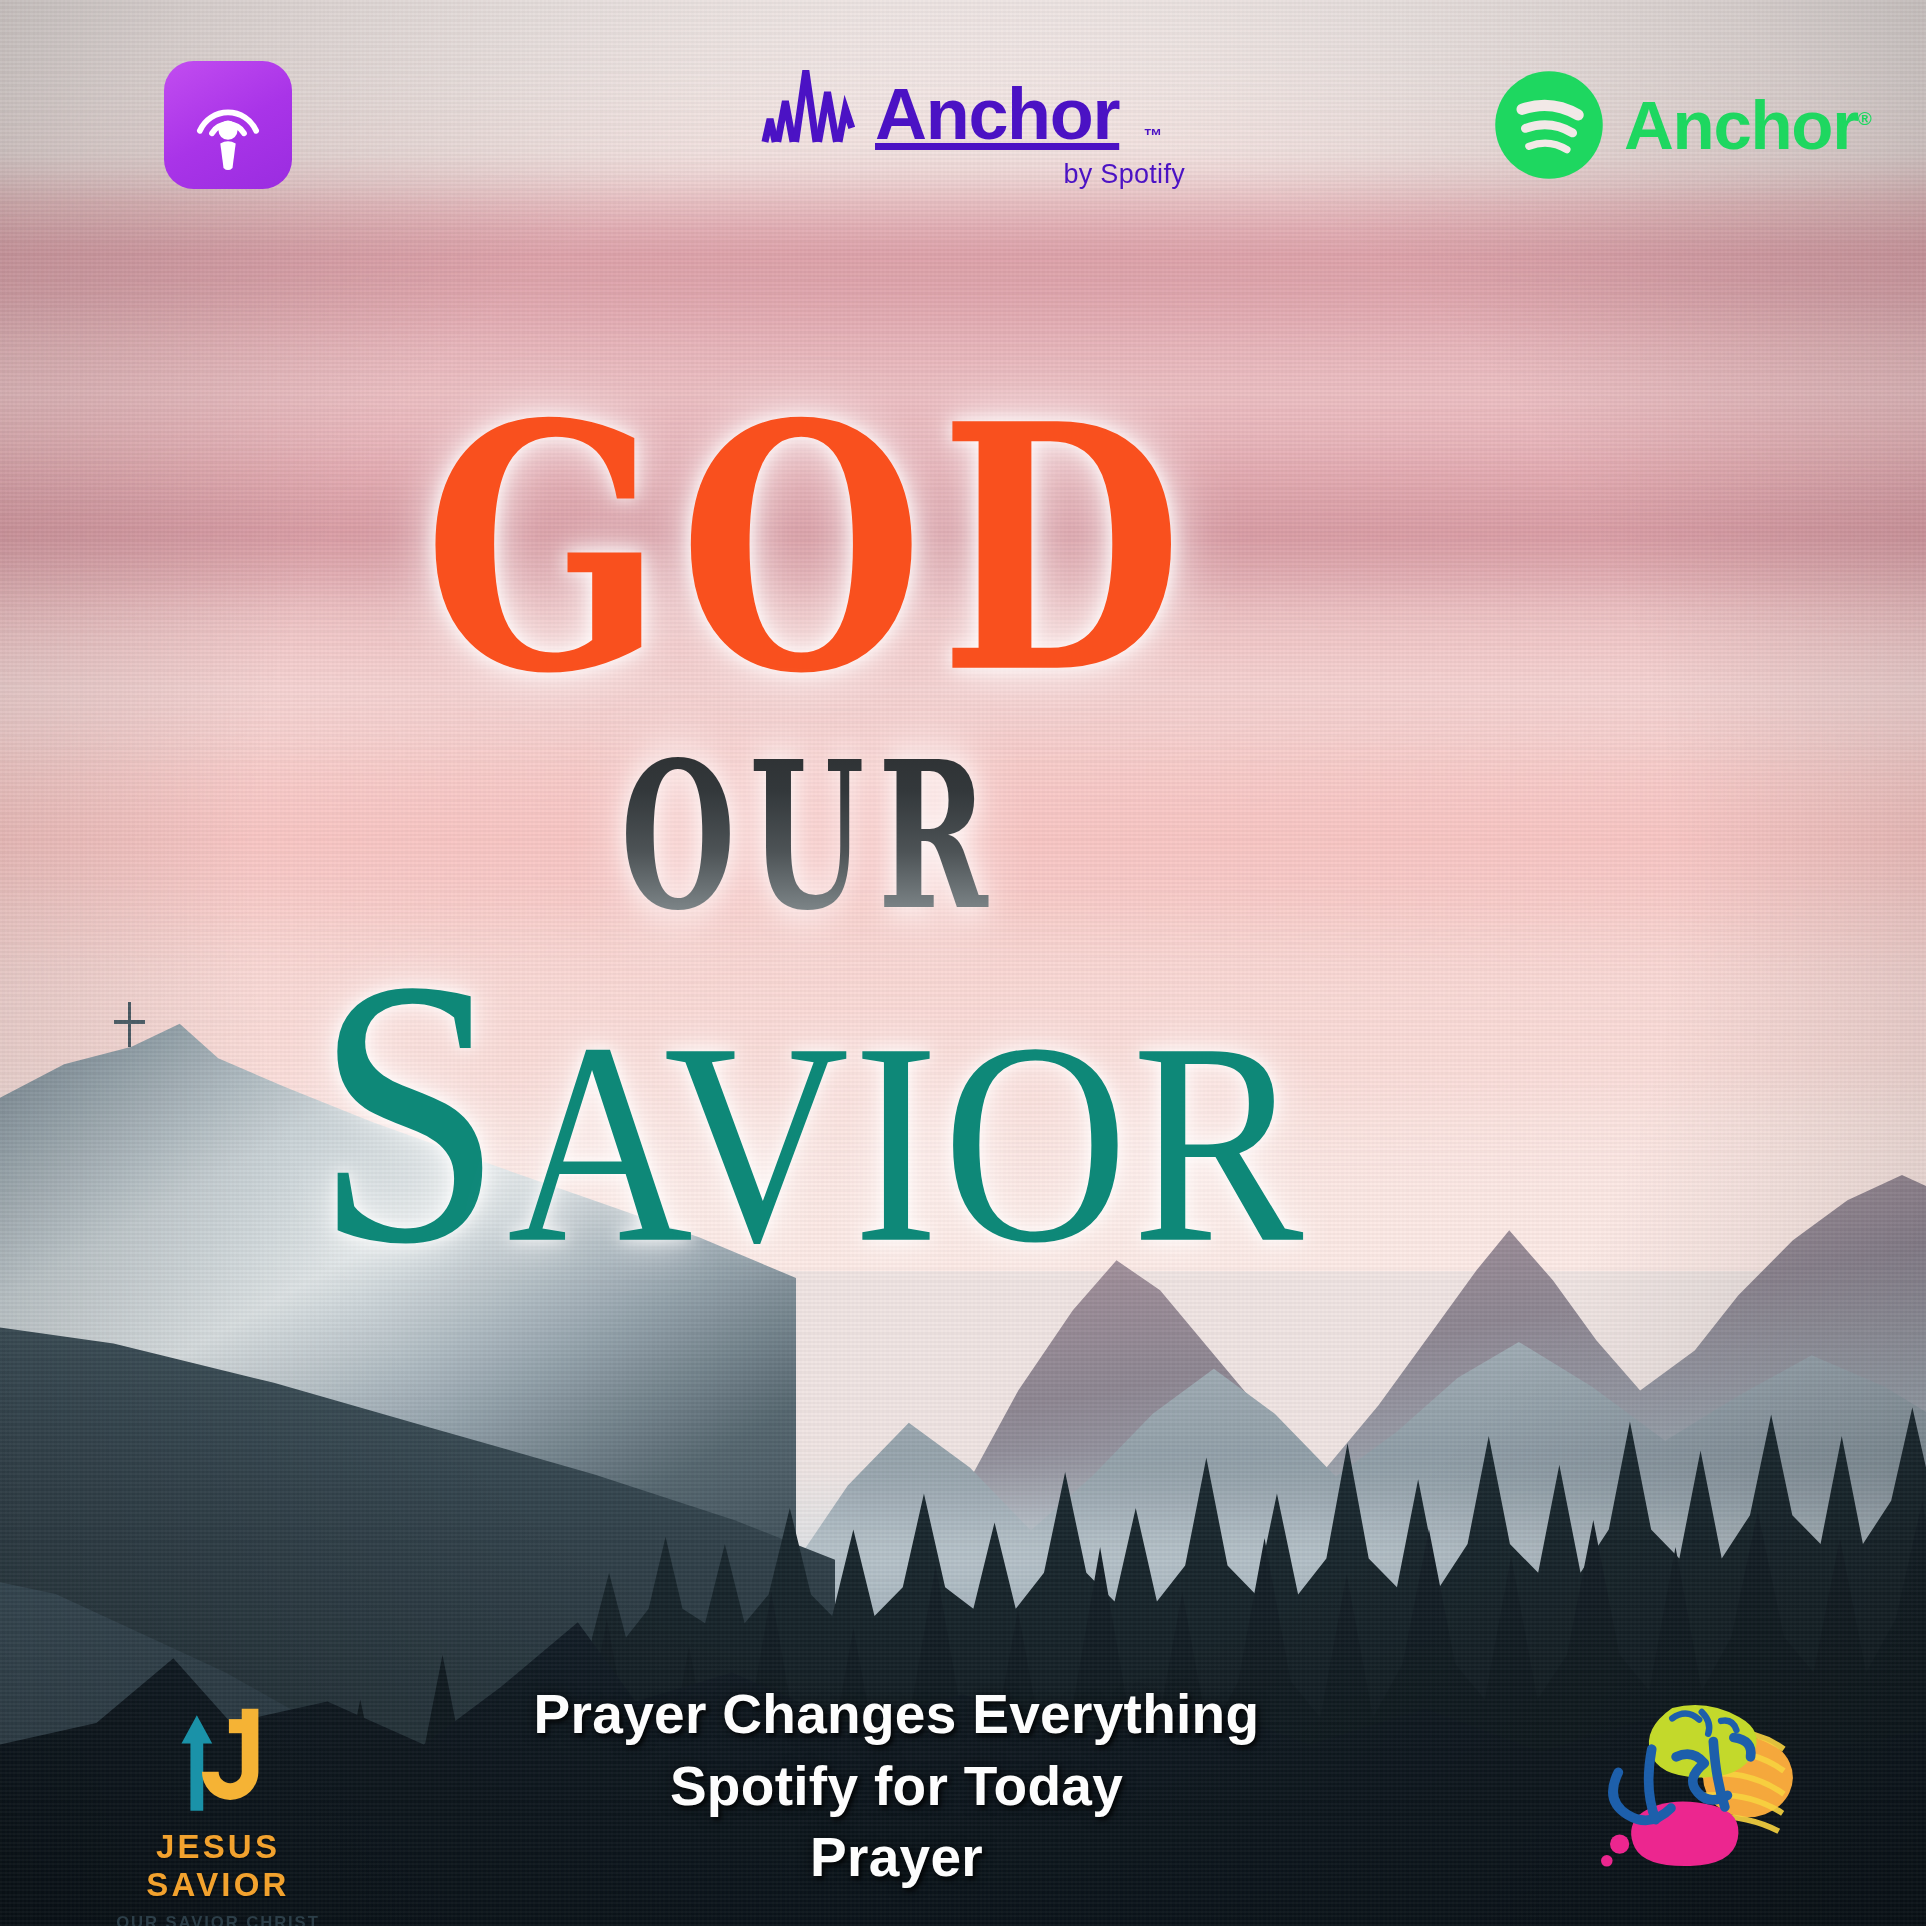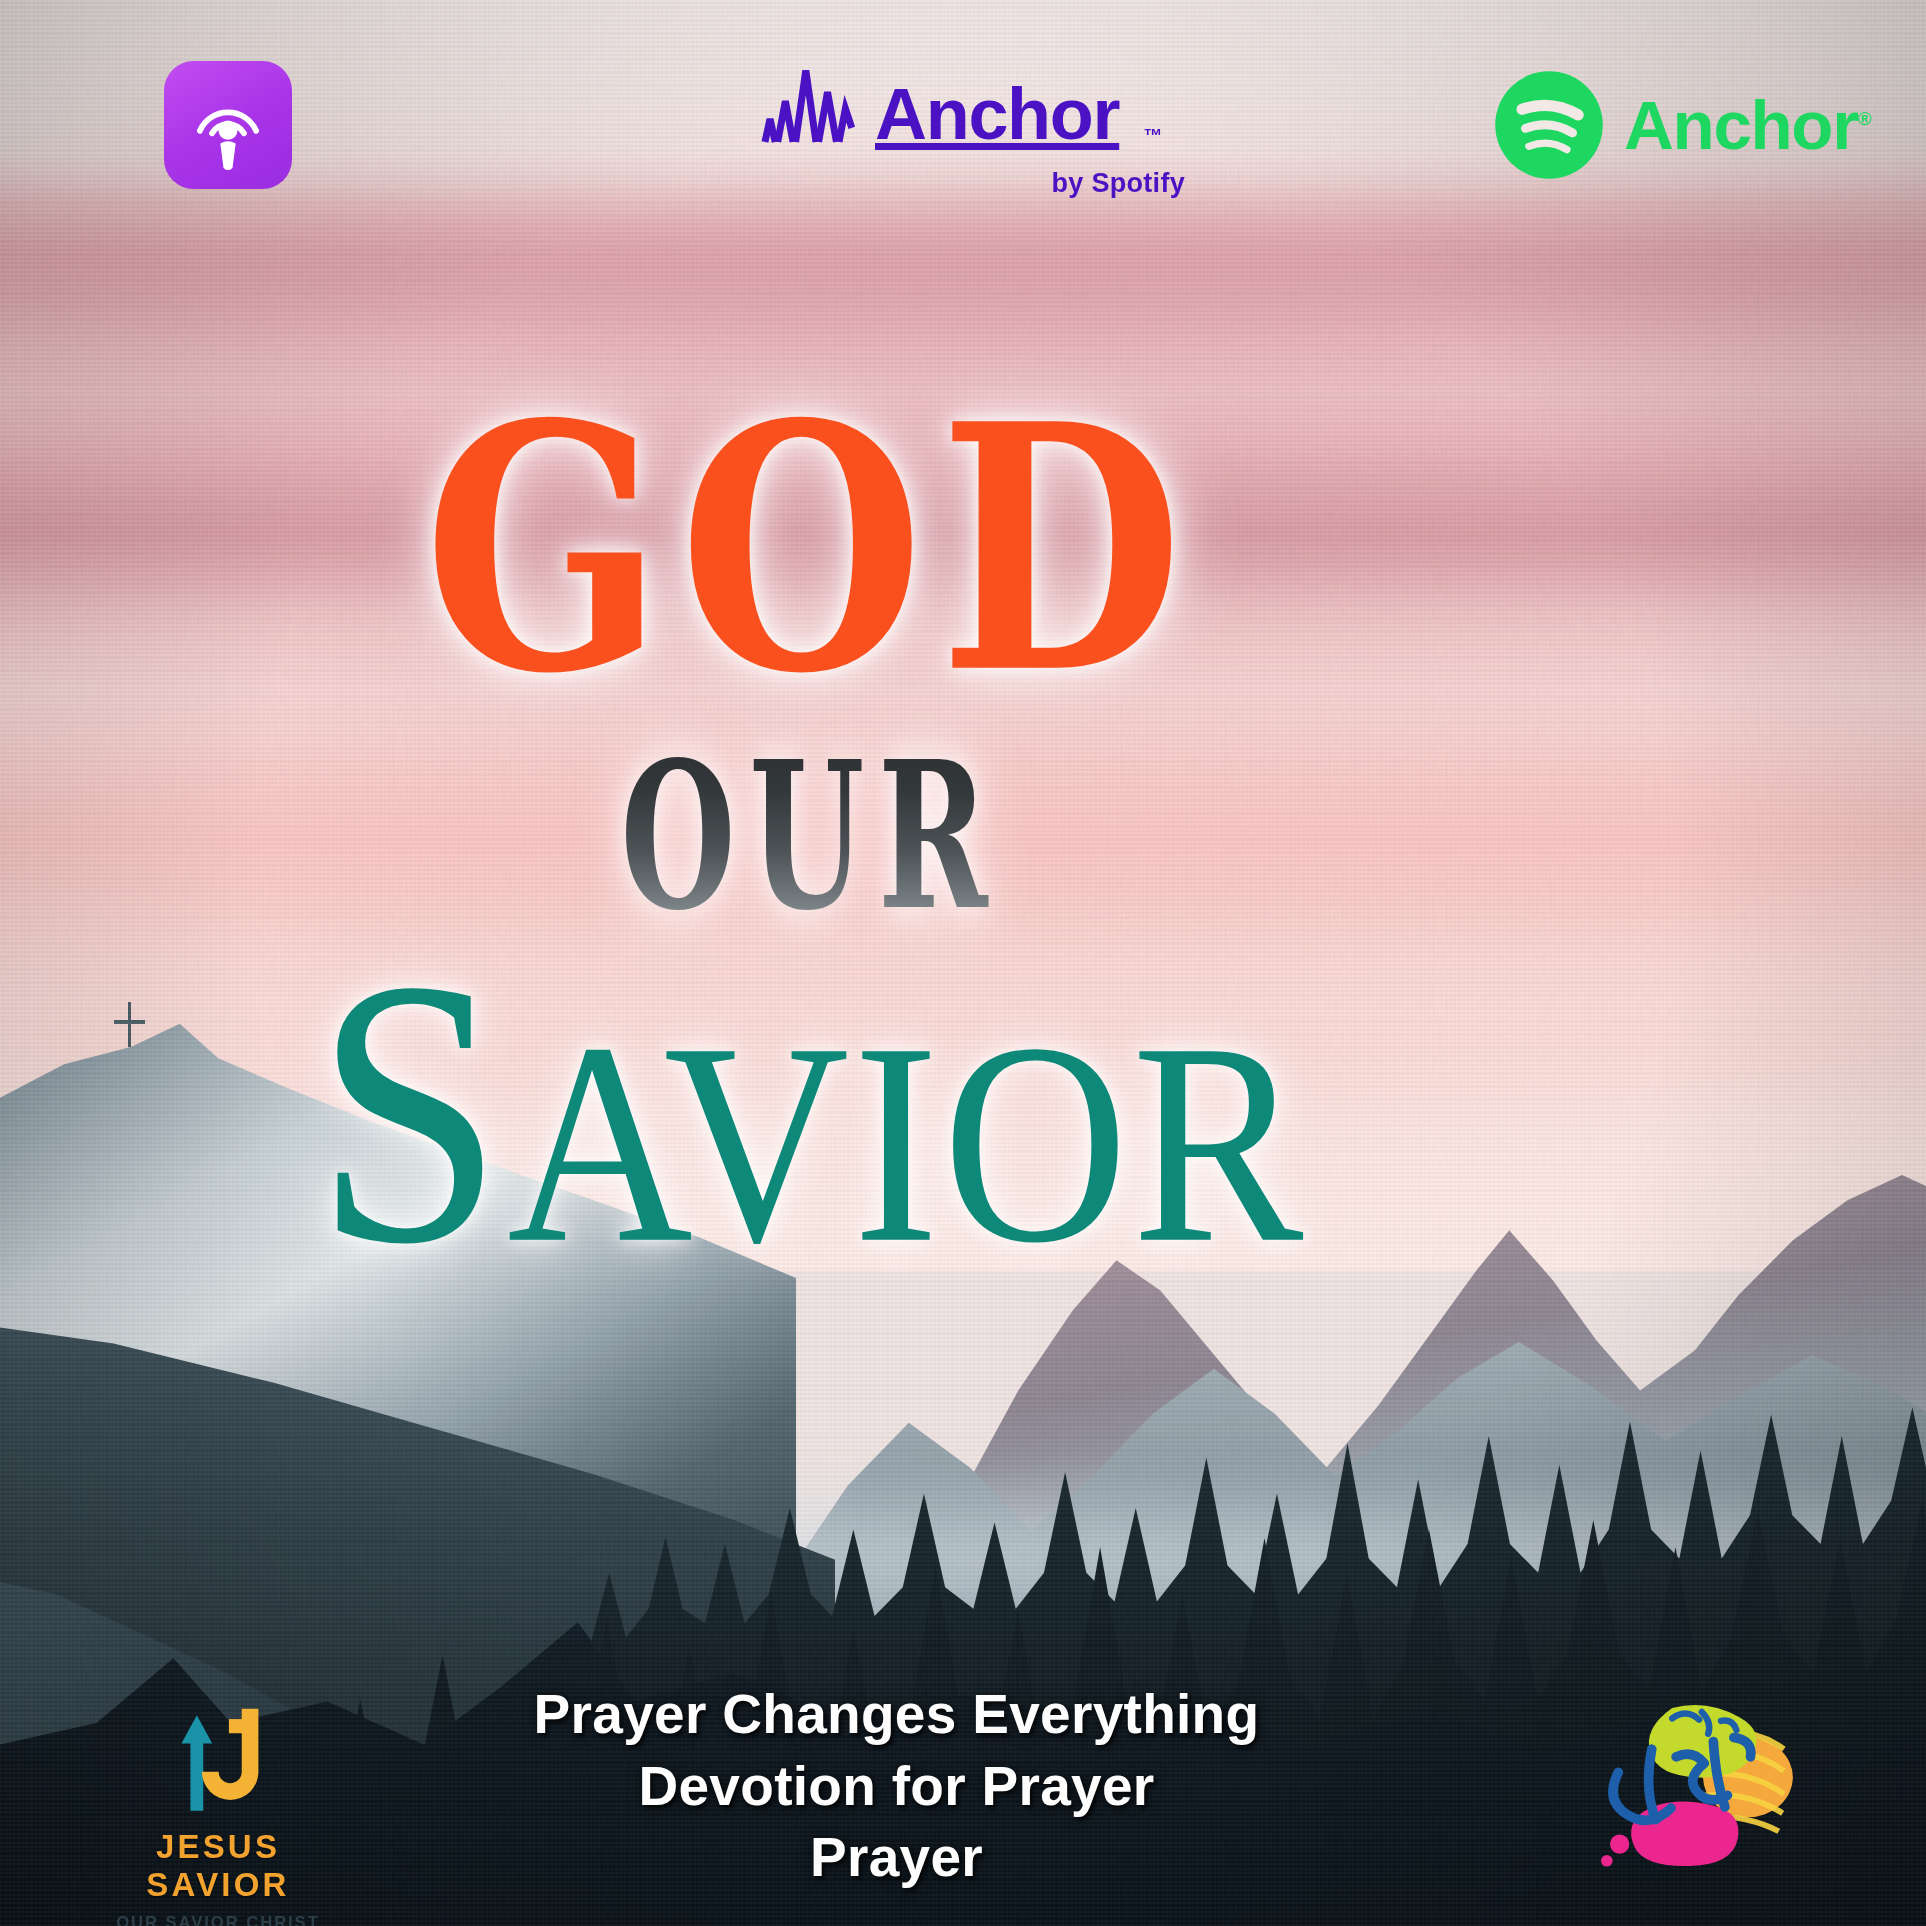--- a/index.html
+++ b/index.html
@@ -155,22 +155,22 @@
   .apple-badge{position:absolute;left:164px;top:61px;width:128px;height:128px;
     border-radius:29.5px;
     background:linear-gradient(150deg,#c24df0 0%,#a934e8 52%,#9a2ce0 100%);
     display:flex;align-items:center;justify-content:center;}
 
   .anchor-badge{position:absolute;left:761px;top:64px;width:488px;height:148px;}
   .anchor-row{display:flex;align-items:flex-end;gap:18px;}
   .anchor-word{font-size:72px;font-weight:700;color:#4b12c4;letter-spacing:-1.3px;
     font-family:"Liberation Sans",sans-serif;line-height:.92;text-decoration:underline;}
   .anchor-tm{font-size:19px;color:#4b12c4;font-weight:700;margin-left:6.4px;vertical-align:super;}
-  .anchor-sub{font-size:27px;font-weight:700;color:#4b12c4;letter-spacing:0.3px;
-    text-align:right;width:424px;margin-top:21px;}
+  .anchor-sub{font-size:27px;font-weight:400;color:#4b12c4;letter-spacing:0.3px;
+    text-align:right;width:424px;margin-top:12px;}
 
   .spotify-badge{position:absolute;left:1493px;top:64px;width:385px;height:122px;
     display:flex;align-items:center;gap:19px;}
   .spotify-word{font-size:69px;font-weight:700;color:#1ed760;letter-spacing:-1.3px;line-height:1;}
   .spotify-r{font-size:19px;vertical-align:super;font-weight:700;}
 
   
   .title-block{position:absolute;left:0;top:398px;width:1622px;text-align:center;}
 
   .t-god{
@@ -307,21 +307,21 @@
   </div>
 
   <div class="title-block">
     <div class="t-god">GOD</div>
     <div class="t-our">OUR</div>
     <div class="t-savior"><span class="cap">S</span><span>AVIOR</span></div>
   </div>
 
   <div class="subtitle">
     <div>Prayer Changes Everything</div>
-    <div>Devotion for Prayer</div>
+    <div>Spotify for Today</div>
     <div>Prayer</div>
   </div>
 
   <div class="logo-jc">
     <div class="jc-mark">
       <svg width="122" height="109" viewBox="0 0 190 170">
         <path d="M38 60 L62 16 L86 60 L72 60 L72 165 L52 165 L52 60 Z" fill="#1a92a8"></path>
         <path d="M132 6 L158 6 L158 104 a44 44 0 0 1 -44 44 a44 44 0 0 1 -44 -44 l26 0 a18 18 0 0 0 18 18 a18 18 0 0 0 18 -18 Z" fill="#f5b335"></path>
         <path d="M112 22 L150 22 L150 44 L112 44 Z" fill="#f5b335"></path>
       </svg>

